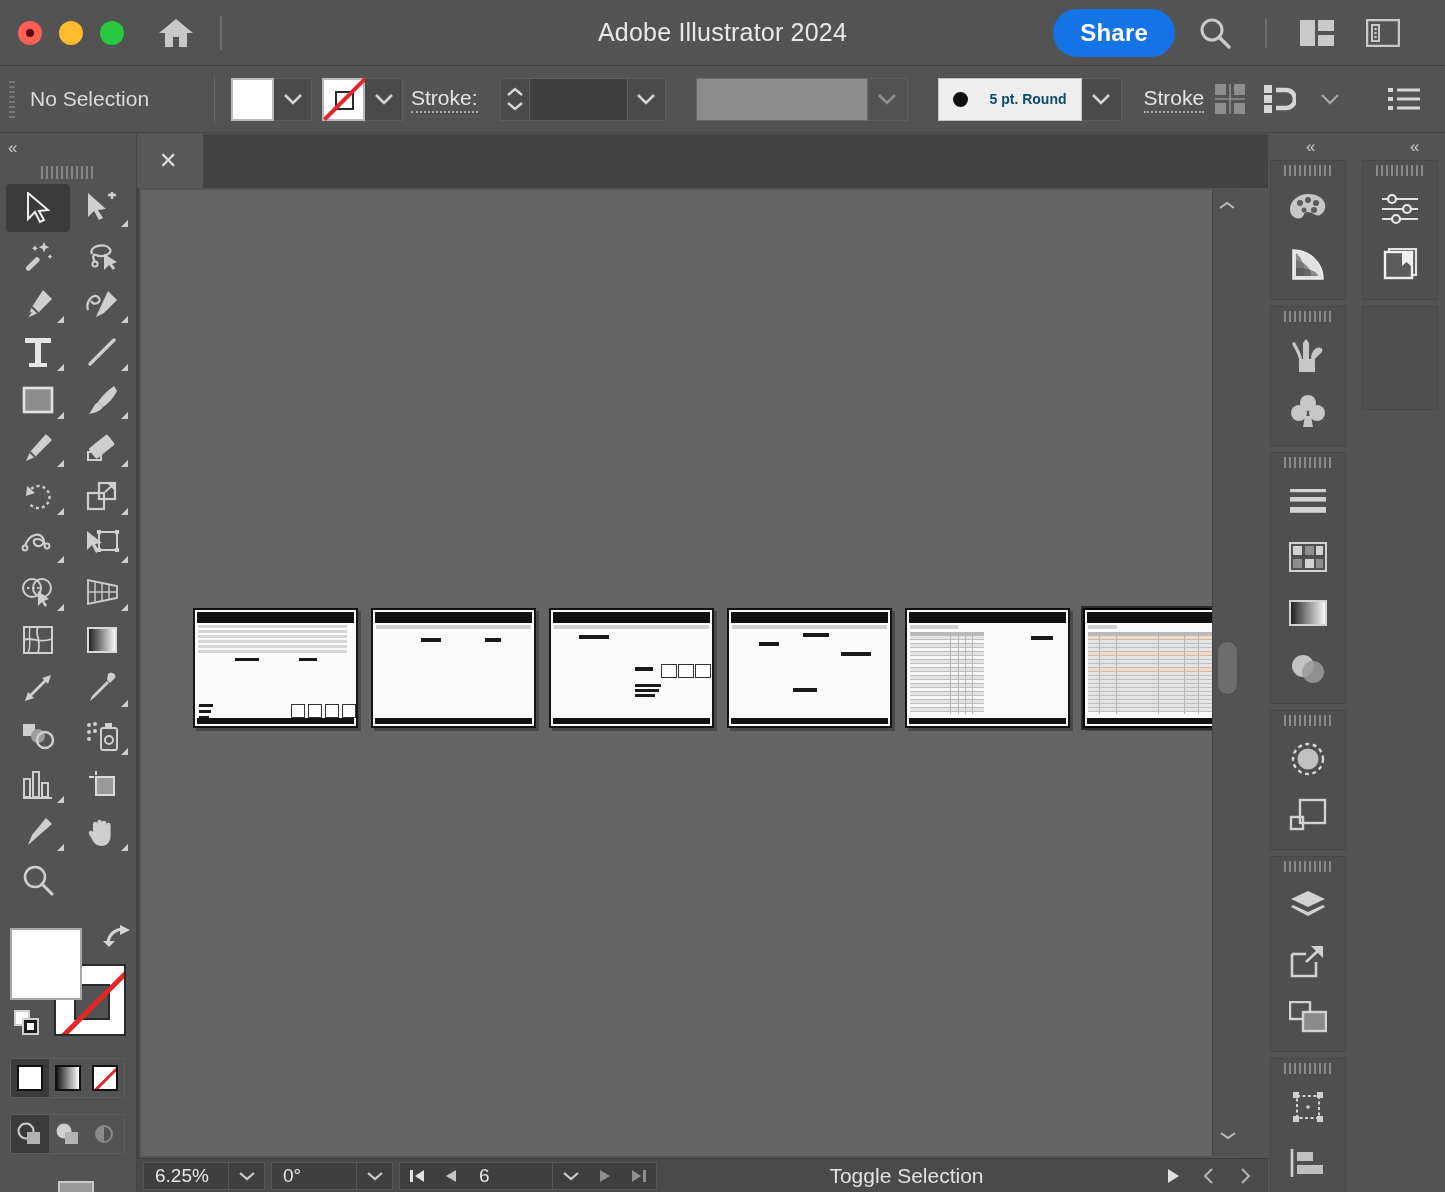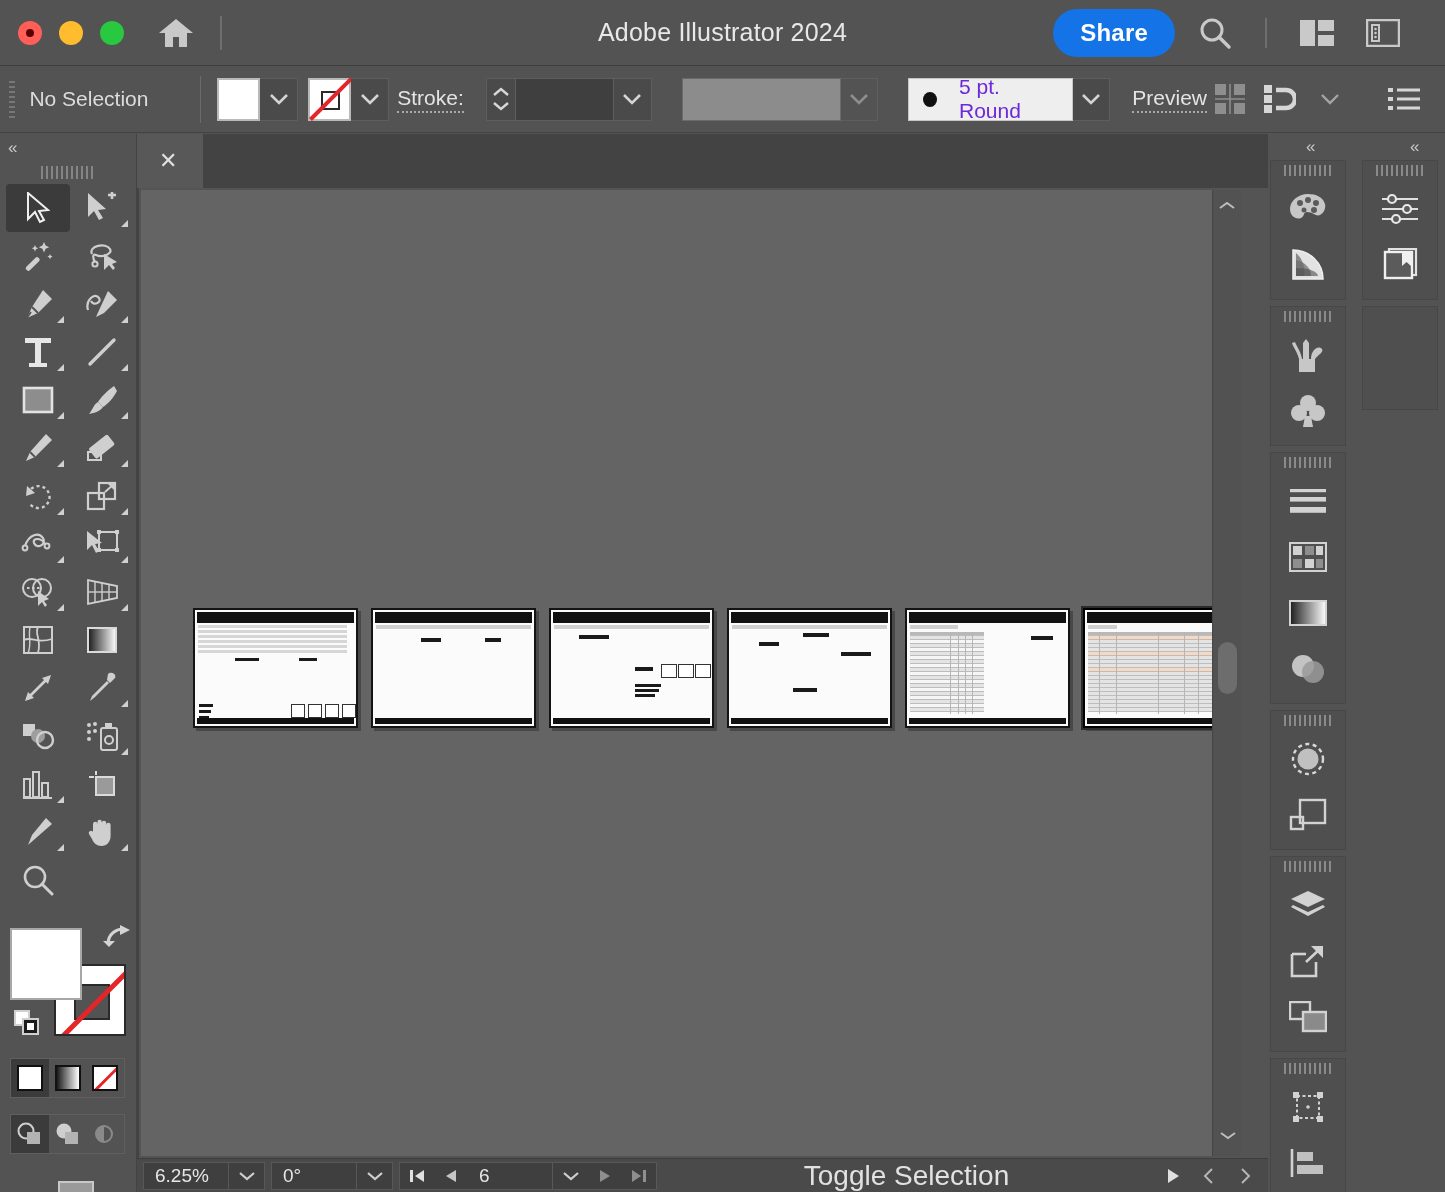--- a/index.html
+++ b/index.html
@@ -102,21 +102,21 @@
   }
   .widefield-drop {
     width: 40px; height: 43px; background: #535353; border: 1px solid #5e5e5e; border-left: none;
     display: flex; align-items: center; justify-content: center; cursor: pointer;
   }
   .brush-box {
     margin-left: 30px; height: 43px; display: flex; align-items: center;
     background: #eeeeee; border: 1px solid #c5c5c5; padding: 0 14px 0 14px; gap: 22px;
   }
   .brush-dot { width: 15px; height: 15px; border-radius: 50%; background: #111; }
-  .brush-label { font-size: 21px; color: #6d28d9; }
+  .brush-label { font-size: 14px; color: #0c4a6e; font-weight: bold; }
   .brush-drop {
     width: 40px; height: 43px; background: #4a4a4a; border: 1px solid #5e5e5e; border-left: none;
     display: flex; align-items: center; justify-content: center; cursor: pointer;
   }
   .opacity-label {
     font-size: 21px; color: #e4e4e4; margin-left: 22px;
     border-bottom: 2px dotted #aaa; padding-bottom: 1px;
   }
   .cb-right { margin-left: auto; display: flex; align-items: center; padding-right: 18px; gap: 4px; }
   .cb-icon { width: 46px; height: 46px; display: flex; align-items: center; justify-content: center; cursor: pointer; }
@@ -242,21 +242,21 @@
     background: #4a4a4a; display: flex; align-items: center; border-top: 1px solid #3d3d3d;
   }
   .sb-cell {
     height: 28px; display: flex; align-items: center; background: #3f3f3f;
     border: 1px solid #585858; margin-left: 6px;
   }
   .sb-val { font-size: 19px; color: #e6e6e6; padding: 0 10px 0 11px; min-width: 84px; }
   .sb-drop { width: 36px; height: 28px; display: flex; align-items: center; justify-content: center;
     border-left: 1px solid #585858; cursor: pointer; }
   .sb-nav { width: 34px; height: 28px; display: flex; align-items: center; justify-content: center; cursor: pointer; }
-  .sb-status { flex: 1; text-align: center; font-size: 28px; color: #e2e2e2; }
+  .sb-status { flex: 1; text-align: center; font-size: 21px; color: #e2e2e2; }
   .sb-right { display: flex; align-items: center; gap: 2px; padding-right: 6px; }
 
   
   .rp-collapsebar {
     position: absolute; top: 134px; height: 26px; background: #535353;
     display: flex; align-items: center; justify-content: flex-start;
     color: #c8c8c8; font-size: 17px; cursor: pointer;
   }
   .rpcol {
     position: absolute; background: #535353;
@@ -375,21 +375,21 @@
     <div class="brush-box">
       <div class="brush-dot"></div>
       <div class="brush-label">5 pt. Round</div>
     </div>
     <div class="brush-drop">
       <svg width="20" height="12" viewBox="0 0 20 12">
           <polyline points="2,2 10,10 18,2" fill="none" stroke="#d4d4d4" stroke-width="2.6"></polyline>
         </svg>
     </div>
 
-    <div class="opacity-label">Preview</div>
+    <div class="opacity-label">Stroke</div>
 
     <div class="cb-right">
       <div class="cb-icon">
         <svg width="30" height="30" viewBox="0 0 30 30">
           <rect x="0" y="0" width="11" height="11" fill="#8e8e8e"></rect>
             <rect x="19" y="0" width="11" height="11" fill="#8e8e8e"></rect>
           <rect x="0" y="19" width="11" height="11" fill="#8e8e8e"></rect>
             <rect x="19" y="19" width="11" height="11" fill="#8e8e8e"></rect>
           <line x1="15" y1="-2" x2="15" y2="32" stroke="#8e8e8e" stroke-width="1.6"></line>
           <line x1="-2" y1="15" x2="32" y2="15" stroke="#8e8e8e" stroke-width="1.6"></line>

